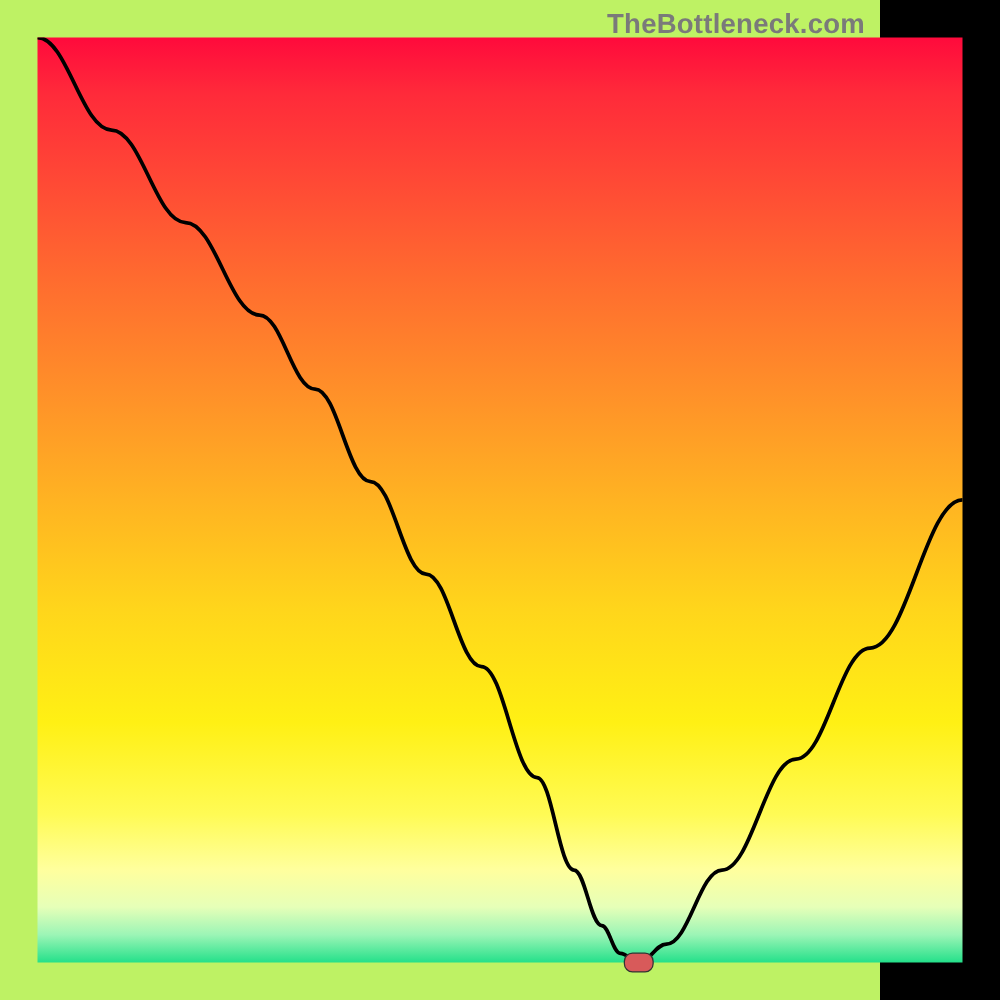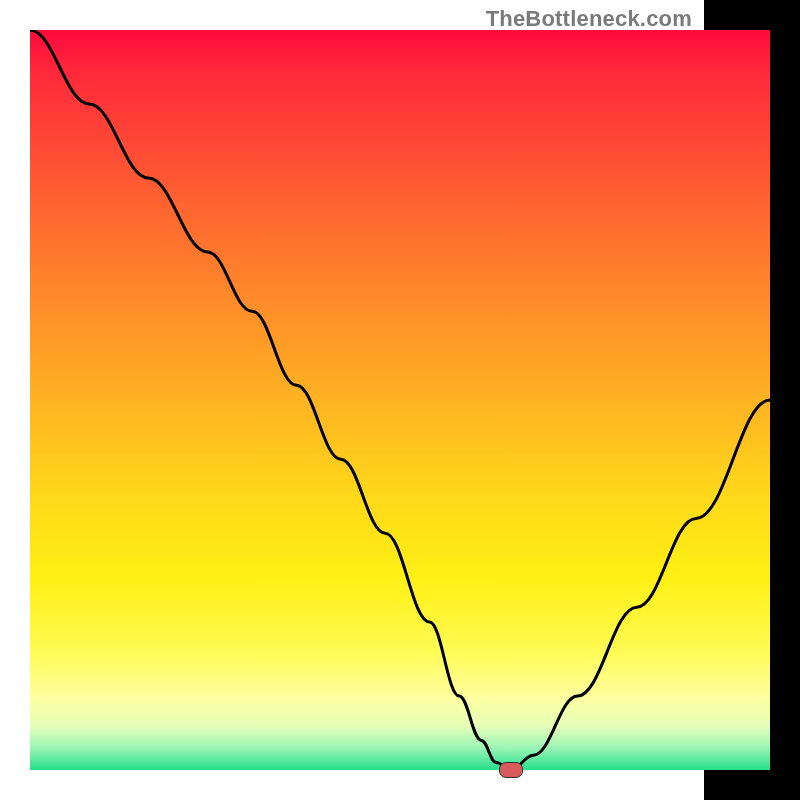--- a/index.html
+++ b/index.html
@@ -7,21 +7,21 @@
     padding: 0;
     width: 800px;
     height: 800px;
     background: #000;
     overflow: hidden;
   }
   .chart-box {
     position: relative;
     width: 704px;
     height: 800px;
-    background: #ffffff;
+    background: #bef264;
   }
   .plot-area {
     position: absolute;
     left: 30px;
     top: 30px;
     width: 740px;
     height: 740px;
     background: linear-gradient(to bottom,
       #ff0a3c 0%,
       #ff2a3a 6%,

